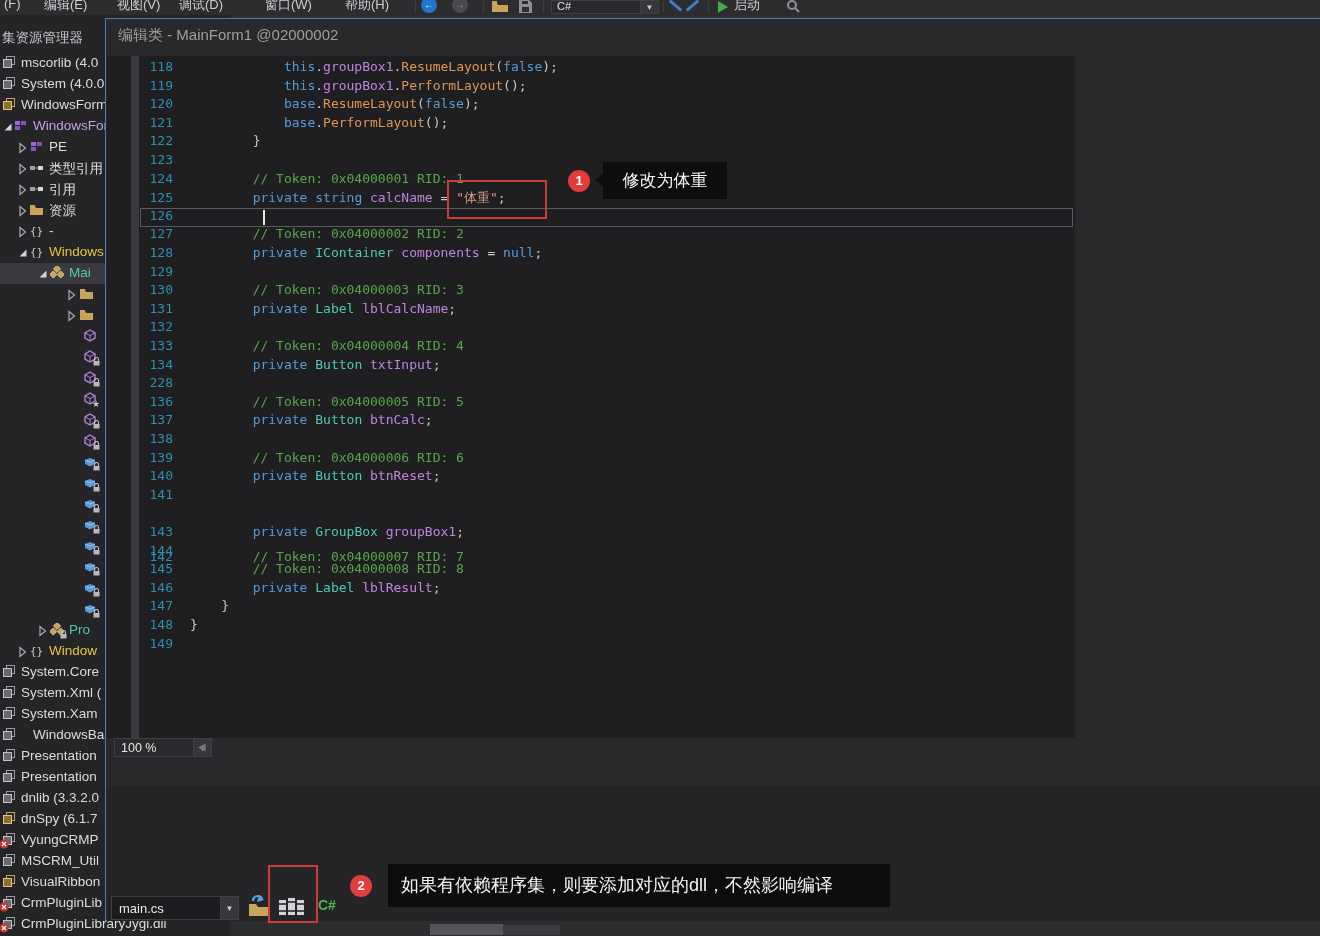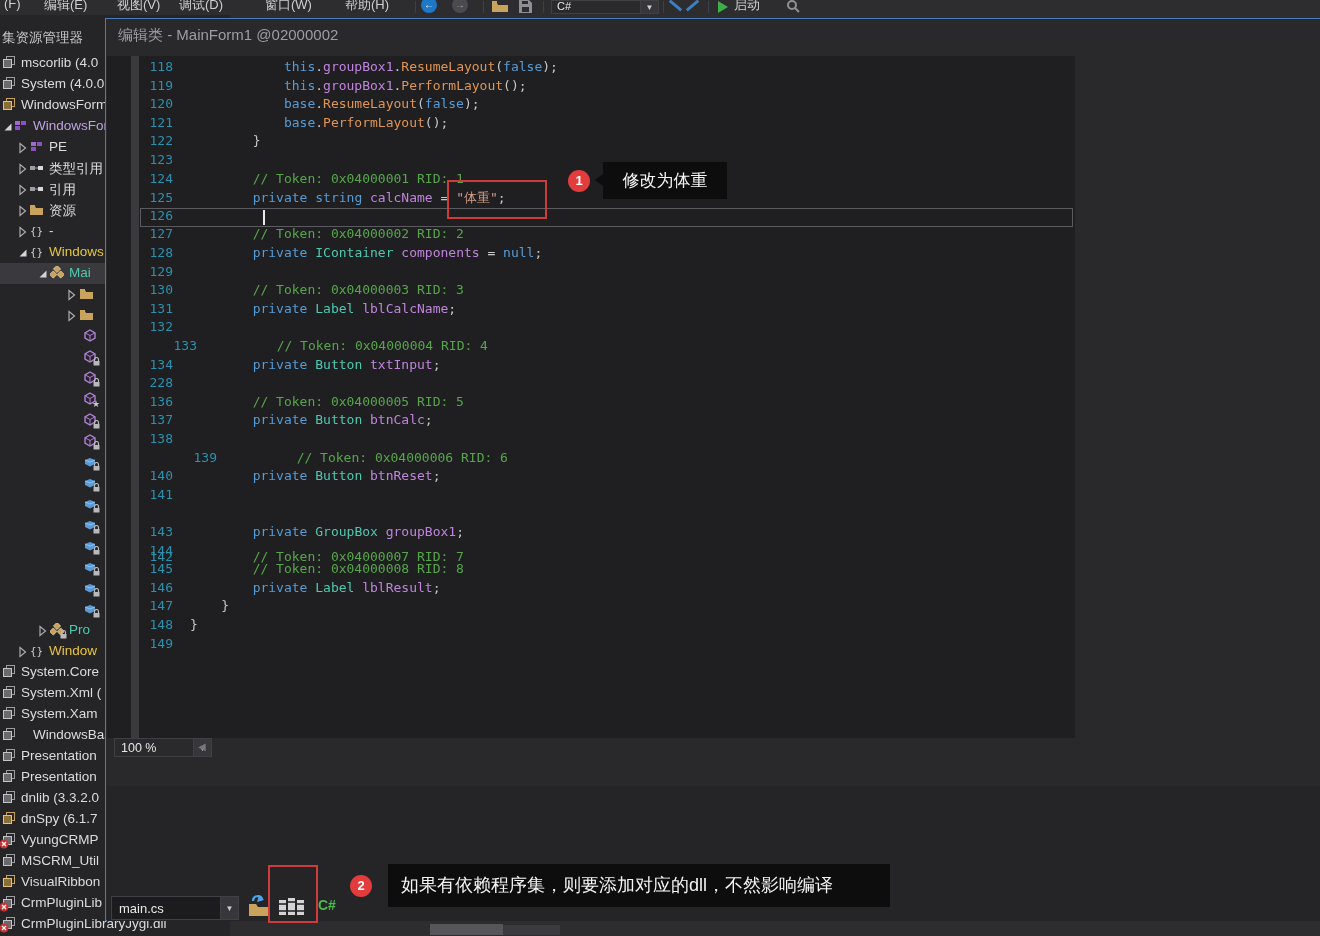--- a/index.html
+++ b/index.html
@@ -494,27 +494,27 @@
         <div class="cl" style="top: 96px;"><span class="ln">123</span><span class="ct"></span></div>
         <div class="cl" style="top: 114.6px;"><span class="ln">124</span><span class="ct">        <span class="com">// Token: 0x04000001 RID: 1</span></span></div>
         <div class="cl" style="top: 133.2px;"><span class="ln">125</span><span class="ct">        <span class="kw">private </span><span class="kw">string </span><span class="fld">calcName </span><span class="pu">= </span><span class="str">"体重"</span><span class="pu">;</span></span></div>
         <div class="cl" style="top: 151.8px;"><span class="ln">126</span><span class="ct">        </span></div>
         <div class="cl" style="top: 170.4px;"><span class="ln">127</span><span class="ct">        <span class="com">// Token: 0x04000002 RID: 2</span></span></div>
         <div class="cl" style="top: 189px;"><span class="ln">128</span><span class="ct">        <span class="kw">private </span><span class="ty">IContainer </span><span class="fld">components </span><span class="pu">= </span><span class="kw">null</span><span class="pu">;</span></span></div>
         <div class="cl" style="top: 207.6px;"><span class="ln">129</span><span class="ct"></span></div>
         <div class="cl" style="top: 226.2px;"><span class="ln">130</span><span class="ct">        <span class="com">// Token: 0x04000003 RID: 3</span></span></div>
         <div class="cl" style="top: 244.8px;"><span class="ln">131</span><span class="ct">        <span class="kw">private </span><span class="ty">Label </span><span class="fld">lblCalcName</span><span class="pu">;</span></span></div>
         <div class="cl" style="top: 263.4px;"><span class="ln">132</span><span class="ct"></span></div>
-        <div class="cl" style="top: 282px; margin-left: 24px;"><span class="ln">133</span><span class="ct">        <span class="com">// Token: 0x04000004 RID: 4</span></span></div>
+        <div class="cl" style="top: 282px;"><span class="ln">133</span><span class="ct">        <span class="com">// Token: 0x04000004 RID: 4</span></span></div>
         <div class="cl" style="top: 300.6px;"><span class="ln">134</span><span class="ct">        <span class="kw">private </span><span class="ty">Button </span><span class="fld">txtInput</span><span class="pu">;</span></span></div>
         <div class="cl" style="top: 319.2px;"><span class="ln">228</span><span class="ct"></span></div>
         <div class="cl" style="top: 337.8px;"><span class="ln">136</span><span class="ct">        <span class="com">// Token: 0x04000005 RID: 5</span></span></div>
         <div class="cl" style="top: 356.4px;"><span class="ln">137</span><span class="ct">        <span class="kw">private </span><span class="ty">Button </span><span class="fld">btnCalc</span><span class="pu">;</span></span></div>
         <div class="cl" style="top: 375px;"><span class="ln">138</span><span class="ct"></span></div>
-        <div class="cl" style="top: 393.6px; padding-left: 44px;"><span class="ln">139</span><span class="ct">        <span class="com">// Token: 0x04000006 RID: 6</span></span></div>
+        <div class="cl" style="top: 393.6px;"><span class="ln">139</span><span class="ct">        <span class="com">// Token: 0x04000006 RID: 6</span></span></div>
         <div class="cl" style="top: 412.2px;"><span class="ln">140</span><span class="ct">        <span class="kw">private </span><span class="ty">Button </span><span class="fld">btnReset</span><span class="pu">;</span></span></div>
         <div class="cl" style="top: 430.8px;"><span class="ln">141</span><span class="ct"></span></div>
         <div class="cl" style="top: 449.4px; margin-top: 44px;"><span class="ln">142</span><span class="ct">        <span class="com">// Token: 0x04000007 RID: 7</span></span></div>
         <div class="cl" style="top: 468px;"><span class="ln">143</span><span class="ct">        <span class="kw">private </span><span class="ty">GroupBox </span><span class="fld">groupBox1</span><span class="pu">;</span></span></div>
         <div class="cl" style="top: 486.6px;"><span class="ln">144</span><span class="ct"></span></div>
         <div class="cl" style="top: 505.2px;"><span class="ln">145</span><span class="ct">        <span class="com">// Token: 0x04000008 RID: 8</span></span></div>
         <div class="cl" style="top: 523.8px;"><span class="ln">146</span><span class="ct">        <span class="kw">private </span><span class="ty">Label </span><span class="fld">lblResult</span><span class="pu">;</span></span></div>
         <div class="cl" style="top: 542.4px;"><span class="ln">147</span><span class="ct">    <span class="pu">}</span></span></div>
         <div class="cl" style="top: 561px;"><span class="ln">148</span><span class="ct"><span class="pu">}</span></span></div>
         <div class="cl" style="top: 579.6px;"><span class="ln">149</span><span class="ct"></span></div>

